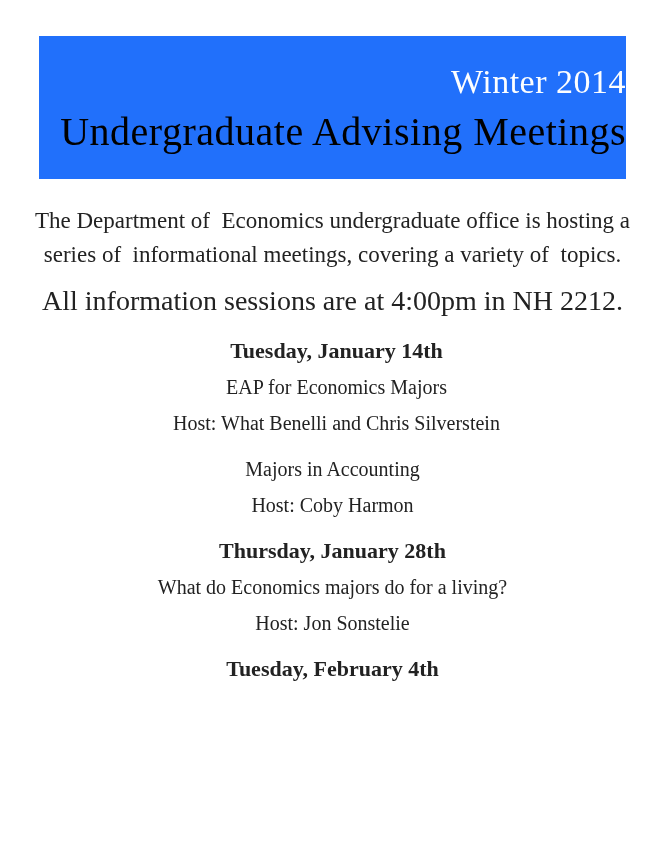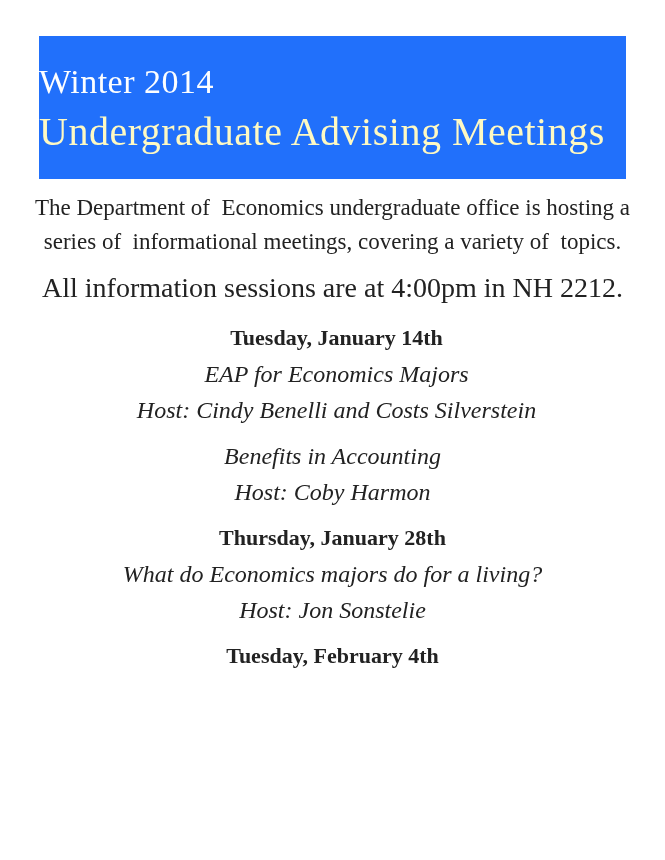--- a/index.html
+++ b/index.html
@@ -19,40 +19,40 @@
   }
   .banner {
     box-sizing: border-box;
     width: 587px;
     height: 143px;
     margin: 36px auto 0 auto;
     background: #2170fb;
     display: flex;
     flex-direction: column;
     justify-content: center;
-    align-items: flex-start;
+    align-items: flex-end;
     text-align: center;
     padding-top: 2px;
   }
   .banner-line1 {
     color: #fdfeff;
     font-size: 34px;
     line-height: 46px;
     letter-spacing: 0.5px;
     white-space: pre-wrap;
   }
   .banner-line2 {
     color: #fdfeff;
     font-size: 40px;
     line-height: 54px;
     letter-spacing: 0.5px;
     white-space: pre-wrap;
   }
   .intro {
-    margin: 12px 18px 0 18px;
+    margin: 25px 18px 0 18px;
     text-align: center;
     font-size: 23px;
     line-height: 34px;
     white-space: pre-wrap;
   }
   .location {
     margin: 12px 18px 0 18px;
     text-align: center;
     font-size: 28px;
     line-height: 34px;
@@ -70,51 +70,50 @@
     padding-left: 8px;
   }
   .meeting-date {
     font-weight: bold;
     font-size: 22px;
     line-height: 36px;
     white-space: pre-wrap;
   }
   .meeting-topic,
   .meeting-host {
-    font-size: 24px;
+    font-size: 20px;
     line-height: 36px;
     white-space: pre-wrap;
-    font-style: italic;
   }
 </style>
 </head>
 <body>
 
 <div class="page" style="color: rgb(34, 34, 34); background: rgb(255, 255, 255);">
 
   <div class="banner" style="background: rgb(33, 112, 251);">
     <div class="banner-line1" style="color: rgb(253, 254, 255);">Winter 2014</div>
-    <div class="banner-line2" style="color: #fef9c3;">Undergraduate Advising Meetings</div>
+    <div class="banner-line2" style="color: #000000;">Undergraduate Advising Meetings</div>
   </div>
 
   <p class="intro">The Department of  Economics undergraduate office is hosting a
 series of  informational meetings, covering a variety of  topics.</p>
 
   <p class="location">All information sessions are at 4:00pm in NH 2212.</p>
 
   <div class="meetings">
 
     <div class="meeting">
       <div class="meeting-date">Tuesday, January 14th</div>
       <div class="meeting-topic">EAP for Economics Majors</div>
-      <div class="meeting-host">Host: Cindy Benelli and Costs Silverstein</div>
+      <div class="meeting-host">Host: What Benelli and Chris Silverstein</div>
     </div>
 
     <div class="meeting">
-      <div class="meeting-topic">Benefits in Accounting</div>
+      <div class="meeting-topic">Majors in Accounting</div>
       <div class="meeting-host">Host: Coby Harmon</div>
     </div>
 
     <div class="meeting">
       <div class="meeting-date">Thursday, January 28th</div>
       <div class="meeting-topic">What do Economics majors do for a living?</div>
       <div class="meeting-host">Host: Jon Sonstelie</div>
     </div>
 
     <div class="meeting">

